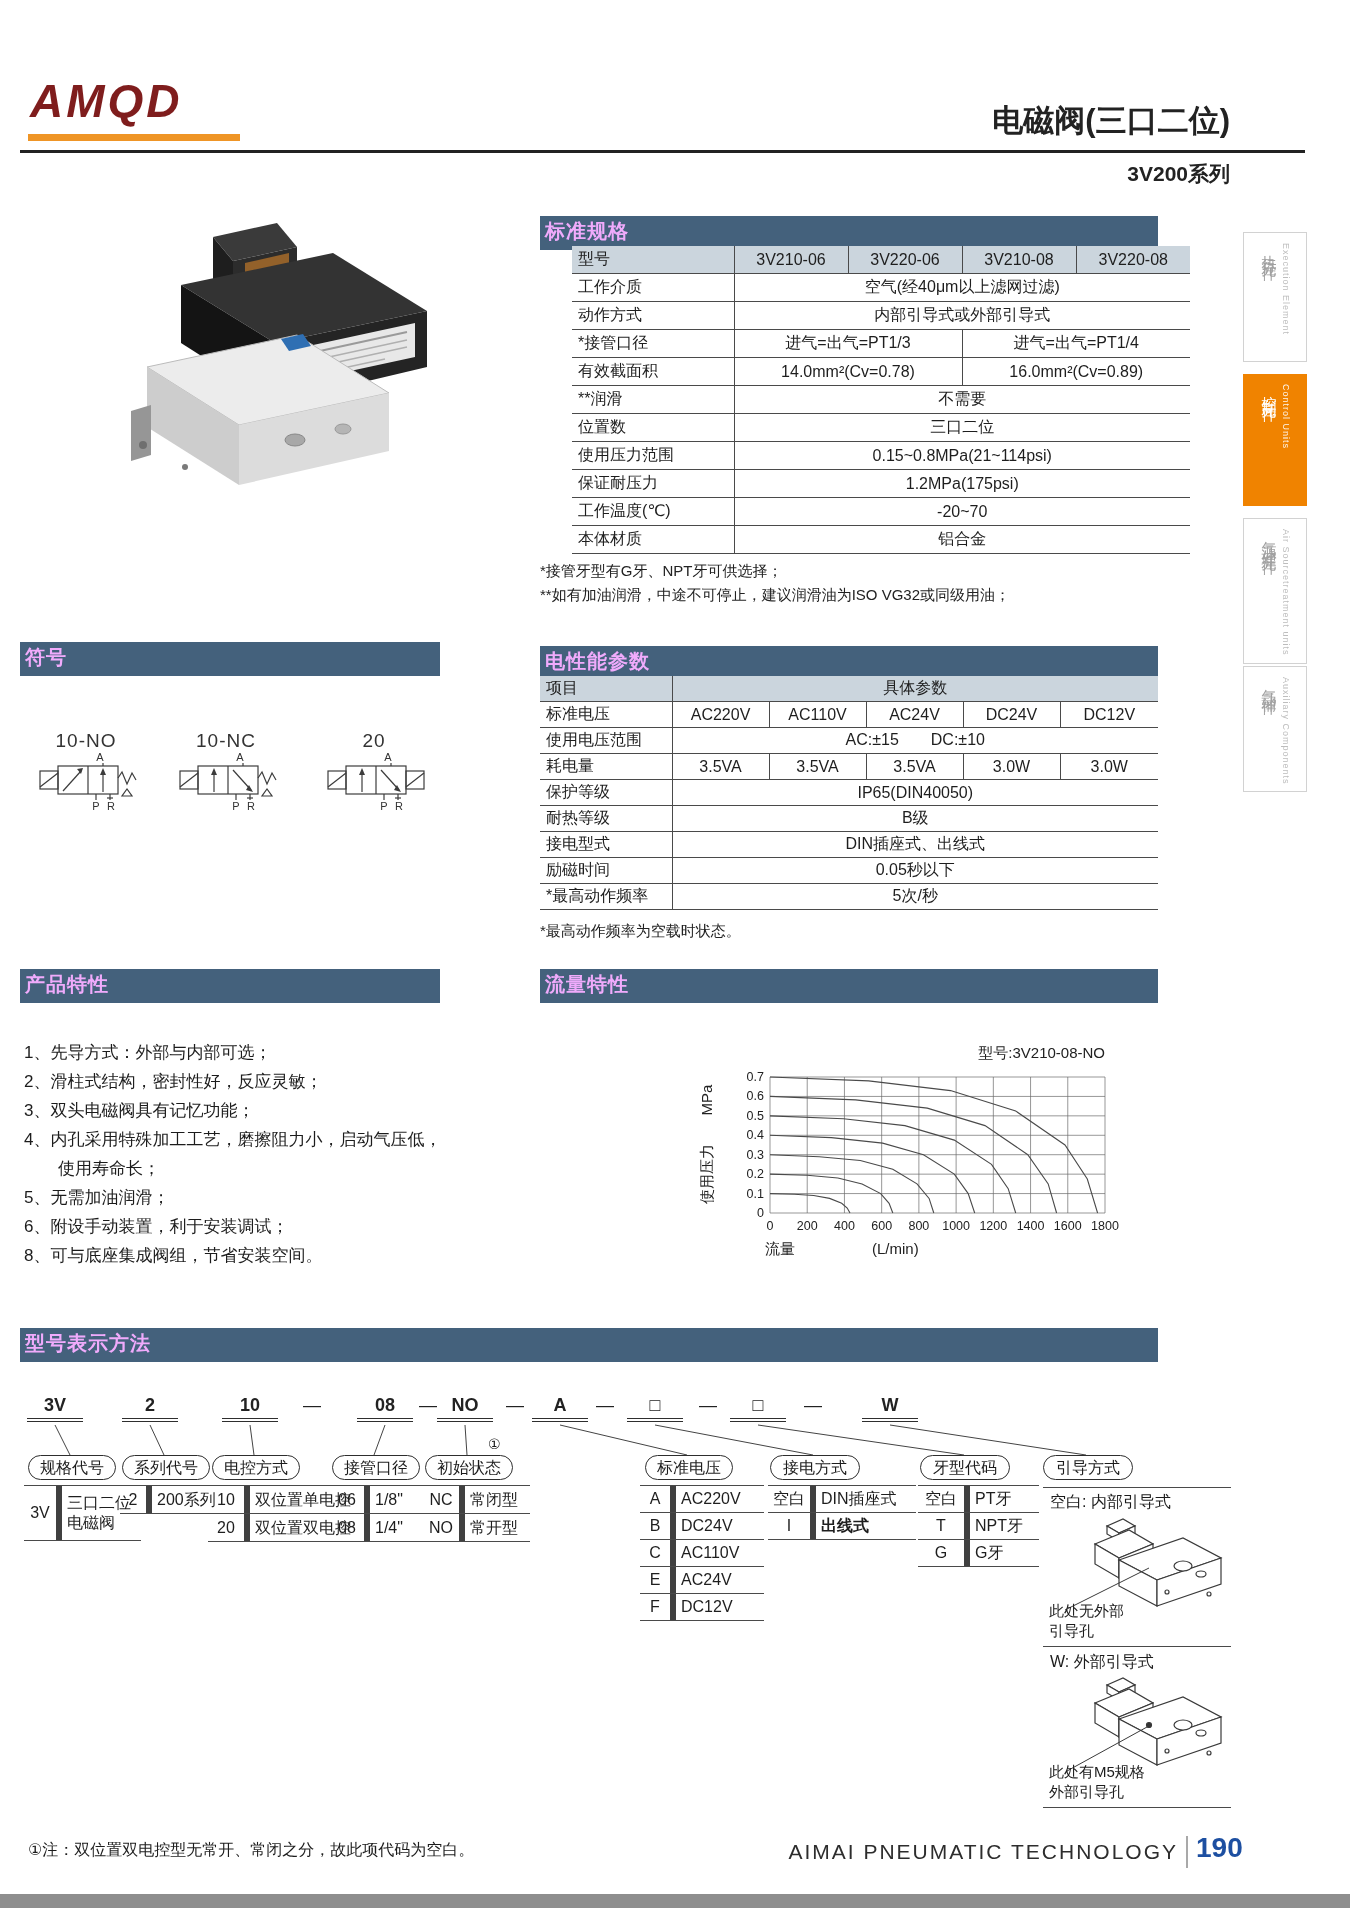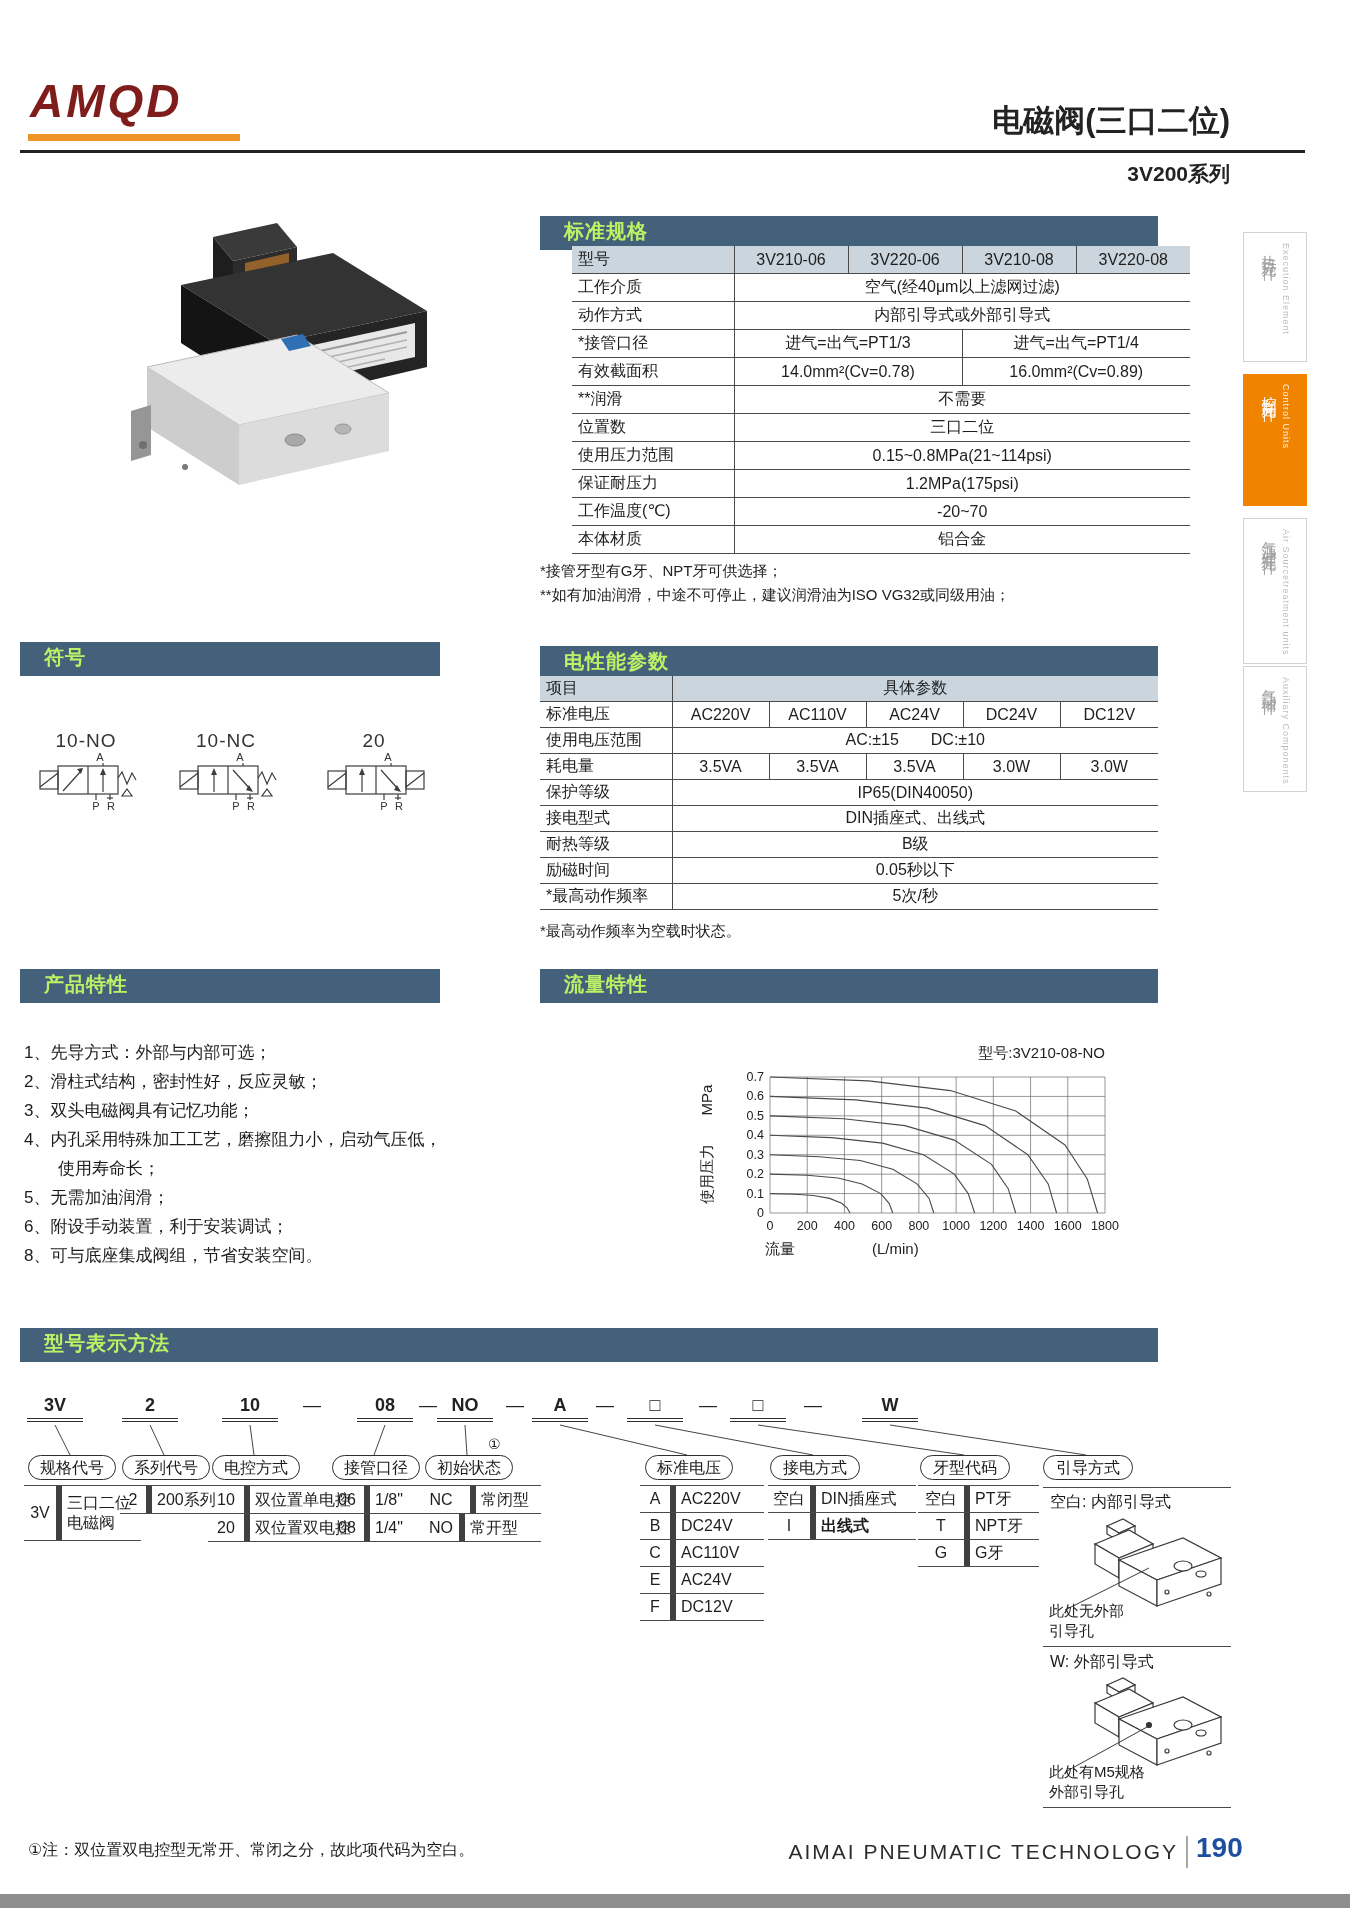--- a/index.html
+++ b/index.html
@@ -1,20 +1,20 @@
 <!DOCTYPE html>
 <html><head>
 <meta charset="utf-8">
 <style>
   html,body{margin:0;padding:0;}
   body{width:1350px;height:1908px;position:relative;background:#fff;overflow:hidden;
        font-family:"Liberation Sans","DejaVu Sans",sans-serif;color:#1e1e1e;}
   .abs{position:absolute;}
-  .bar{position:absolute;height:34px;background:#44617c;color:#bef264;font-size:20px;
-       font-weight:bold;line-height:30px;padding-left:24px;box-sizing:border-box;letter-spacing:1px;}
+  .bar{position:absolute;height:34px;background:#44617c;color:#f0abfc;font-size:20px;
+       font-weight:bold;line-height:30px;padding-left:5px;box-sizing:border-box;letter-spacing:1px;}
   
   #logo{position:absolute;left:30px;top:74px;font-size:46px;font-weight:900;font-style:italic;
         color:#7f1d1d;letter-spacing:3px;}
   #logo-underline{position:absolute;left:28px;top:134px;width:212px;height:7px;background:#ef9526;}
   #header-line{position:absolute;left:20px;top:150px;width:1285px;height:3px;background:#222;}
   #page-title{position:absolute;left:560px;top:100px;width:670px;text-align:right;
               font-size:31px;font-weight:bold;color:#222;}
   #series{position:absolute;left:560px;top:160px;width:670px;text-align:right;
           font-size:21px;font-weight:bold;color:#222;}
   
@@ -267,26 +267,26 @@
           <td class="vl ctr">3.5VA</td>
           <td class="vl ctr">3.5VA</td>
           <td class="vl ctr">3.0W</td>
           <td class="vl ctr">3.0W</td>
         </tr>
         <tr>
           <td>保护等级</td>
           <td class="vl ctr" colspan="5">IP65(DIN40050)</td>
         </tr>
         <tr>
+          <td>耐热等级</td>
+          <td class="vl ctr" colspan="5">B级</td>
+        </tr>
+        <tr>
           <td>接电型式</td>
           <td class="vl ctr" colspan="5">DIN插座式、出线式</td>
-        </tr>
-        <tr>
-          <td>耐热等级</td>
-          <td class="vl ctr" colspan="5">B级</td>
         </tr>
         <tr>
           <td>励磁时间</td>
           <td class="vl ctr" colspan="5">0.05秒以下</td>
         </tr>
         <tr>
           <td>*最高动作频率</td>
           <td class="vl ctr" colspan="5">5次/秒</td>
         </tr>
       </tbody>
@@ -419,21 +419,21 @@
       </div>
       <div class="grow" style="height:27px;">
         <span class="gc" style="width:34px;">08</span>
         <span class="gd" style="width:56px;">1/4"</span>
       </div>
     </div>
     <div class="pill" style="left:425px;width:70px;padding:0 8px;">初始状态</div>
     <div class="gtable" style="left:423px;">
       <div class="grow" style="height:27px;">
         <span class="gc" style="width:36px;">NC</span>
-        <span class="gd" style="width:60px;margin-left:11px;">常闭型</span>
+        <span class="gd" style="width:60px;">常闭型</span>
       </div>
       <div class="grow" style="height:27px;">
         <span class="gc" style="width:36px;">NO</span>
         <span class="gd" style="width:60px;">常开型</span>
       </div>
     </div>
     <div class="pill" style="left:645px;width:70px;padding:0 8px;">标准电压</div>
     <div class="gtable" style="left:640px;">
       <div class="grow" style="height:26px;">
         <span class="gc" style="width:30px;">A</span>

